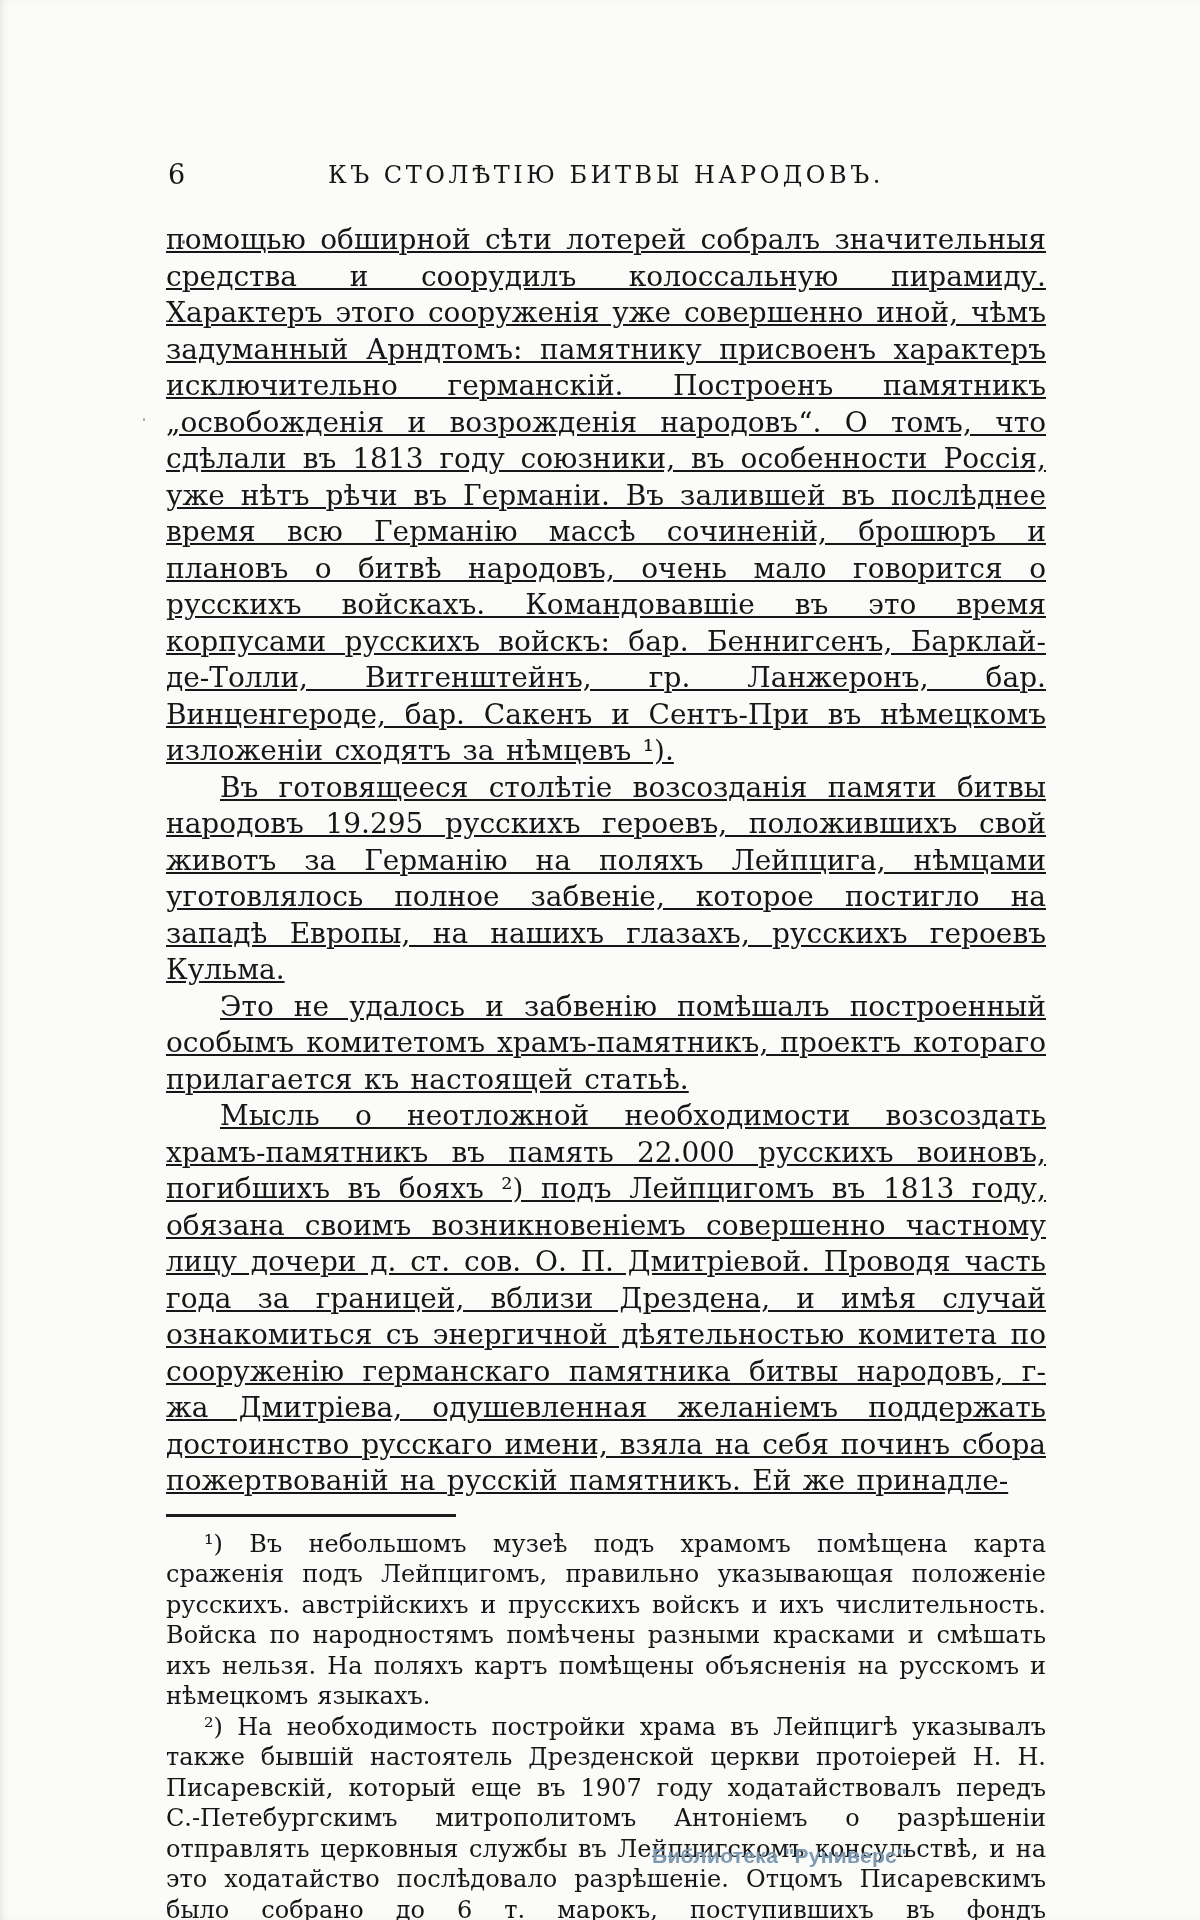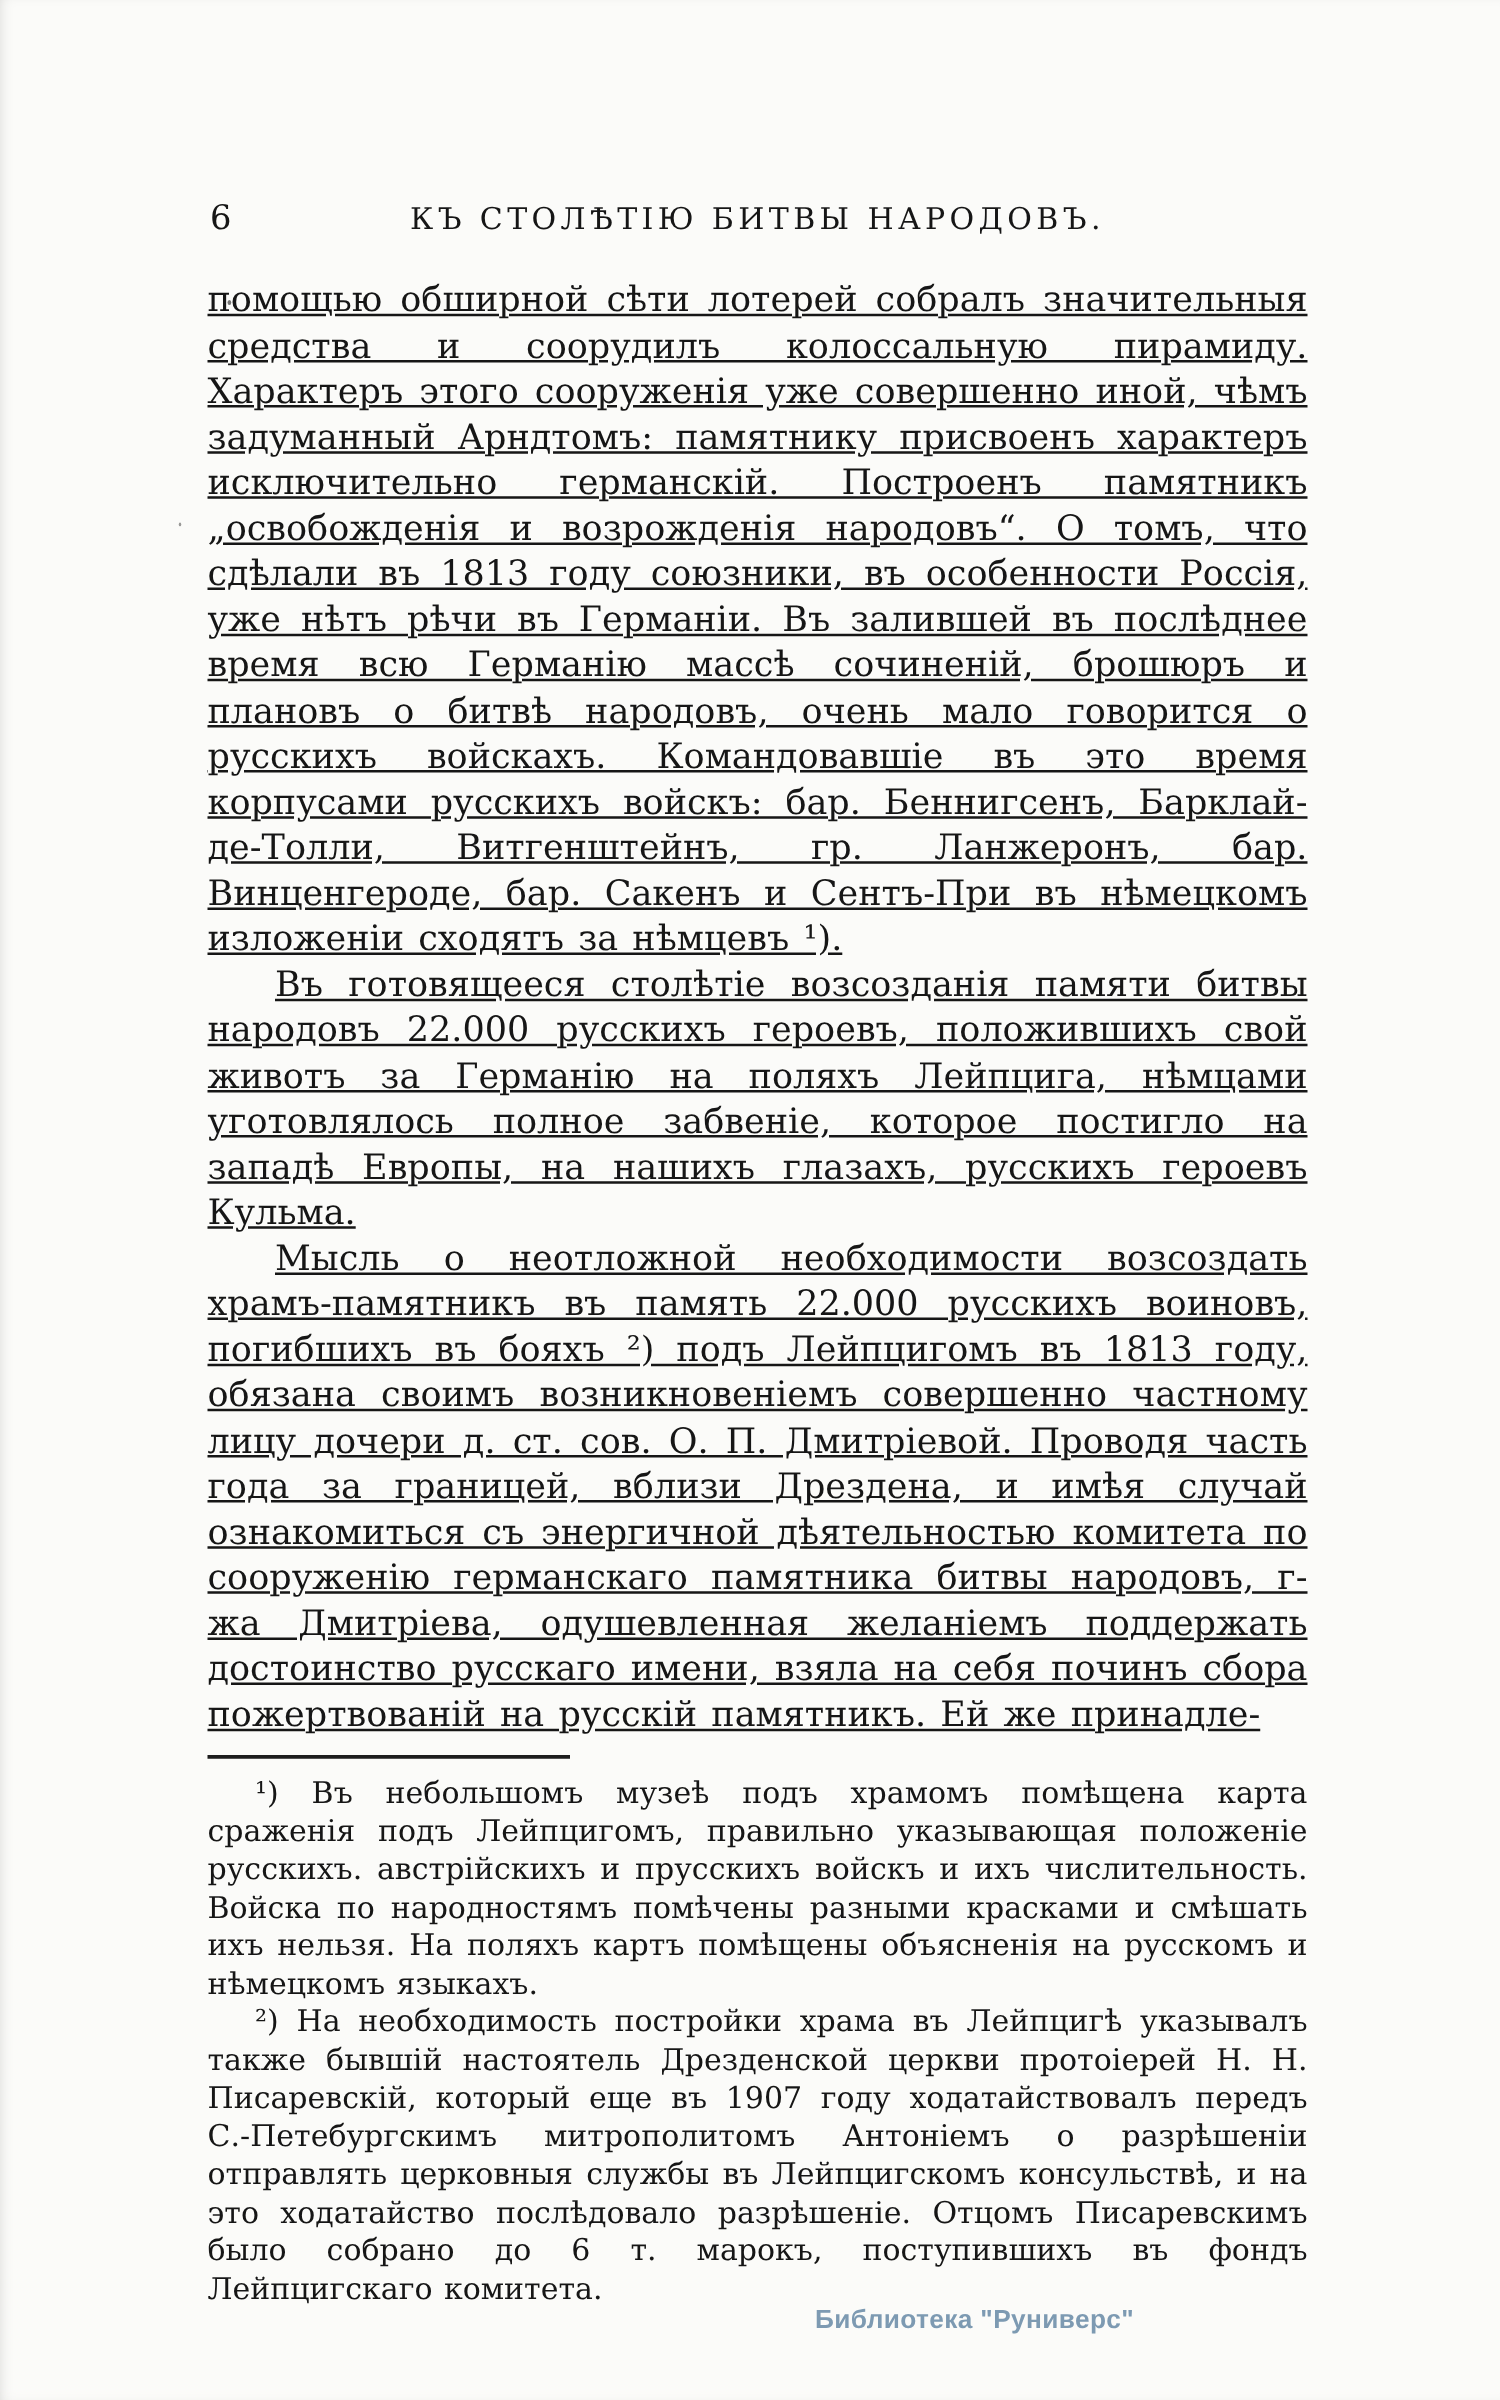--- a/index.html
+++ b/index.html
@@ -99,21 +99,22 @@
 
   <div class="column">
 
     <div class="header-row">
       <span class="page-number">6</span>
       <div class="running-title">КЪ СТОЛѢТІЮ БИТВЫ НАРОДОВЪ.</div>
     </div>
 
     <div class="body-text">
         <p>помощью обширной сѣти лотерей собралъ значительныя средства и соорудилъ колоссальную пирамиду. Характеръ этого сооруженія уже совершенно иной, чѣмъ задуманный Арндтомъ: памятнику присвоенъ характеръ исключительно германскій. Построенъ памятникъ „освобожденія и возрожденія народовъ“. О томъ, что сдѣлали въ 1813 году союзники, въ особенности Россія, уже нѣтъ рѣчи въ Германіи. Въ залившей въ послѣднее время всю Германію массѣ сочиненій, брошюръ и плановъ о битвѣ народовъ, очень мало говорится о русскихъ войскахъ. Командовавшіе въ это время корпусами русскихъ войскъ: бар. Беннигсенъ, Барклай-де-Толли, Витгенштейнъ, гр. Ланжеронъ, бар. Винценгероде, бар. Сакенъ и Сентъ-При въ нѣмецкомъ изложеніи сходятъ за нѣмцевъ ¹).</p>
-        <p>Въ готовящееся столѣтіе возсозданія памяти битвы народовъ 22.000 русскихъ героевъ, положившихъ свой животъ за Германію на поляхъ Лейпцига, нѣмцами уготовлялось полное забвеніе, которое постигло на западѣ Европы, на нашихъ глазахъ, русскихъ героевъ Кульма.</p>
+        <p>Въ готовящееся столѣтіе возсозданія памяти битвы народовъ 19.295 русскихъ героевъ, положившихъ свой животъ за Германію на поляхъ Лейпцига, нѣмцами уготовлялось полное забвеніе, которое постигло на западѣ Европы, на нашихъ глазахъ, русскихъ героевъ Кульма.</p>
+        <p>Это не удалось и забвенію помѣшалъ построенный особымъ комитетомъ храмъ-памятникъ, проектъ котораго прилагается къ настоящей статьѣ.</p>
         <p>Мысль о неотложной необходимости возсоздать храмъ-памятникъ въ память 22.000 русскихъ воиновъ, погибшихъ въ бояхъ ²) подъ Лейпцигомъ въ 1813 году, обязана своимъ возникновеніемъ совершенно частному лицу дочери д. ст. сов. О. П. Дмитріевой. Проводя часть года за границей, вблизи Дрездена, и имѣя случай ознакомиться съ энергичной дѣятельностью комитета по сооруженію германскаго памятника битвы народовъ, г-жа Дмитріева, одушевленная желаніемъ поддержать достоинство русскаго имени, взяла на себя починъ сбора пожертвованій на русскій памятникъ. Ей же принадле-</p>
       </div>
 
     <hr class="footnote-rule">
 
     <div class="footnotes">
         <p>¹) Въ небольшомъ музеѣ подъ храмомъ помѣщена карта сраженія подъ Лейпцигомъ, правильно указывающая положеніе русскихъ. австрійскихъ и прусскихъ войскъ и ихъ числительность. Войска по народностямъ помѣчены разными красками и смѣшать ихъ нельзя. На поляхъ картъ помѣщены объясненія на русскомъ и нѣмецкомъ языкахъ.</p>
         <p>²) На необходимость постройки храма въ Лейпцигѣ указывалъ также бывшій настоятель Дрезденской церкви протоіерей Н. Н. Писаревскій, который еще въ 1907 году ходатайствовалъ передъ С.-Петебургскимъ митрополитомъ Антоніемъ о разрѣшеніи отправлять церковныя службы въ Лейпцигскомъ консульствѣ, и на это ходатайство послѣдовало разрѣшеніе. Отцомъ Писаревскимъ было собрано до 6 т. марокъ, поступившихъ въ фондъ Лейпцигскаго комитета.</p>
       </div>
 

